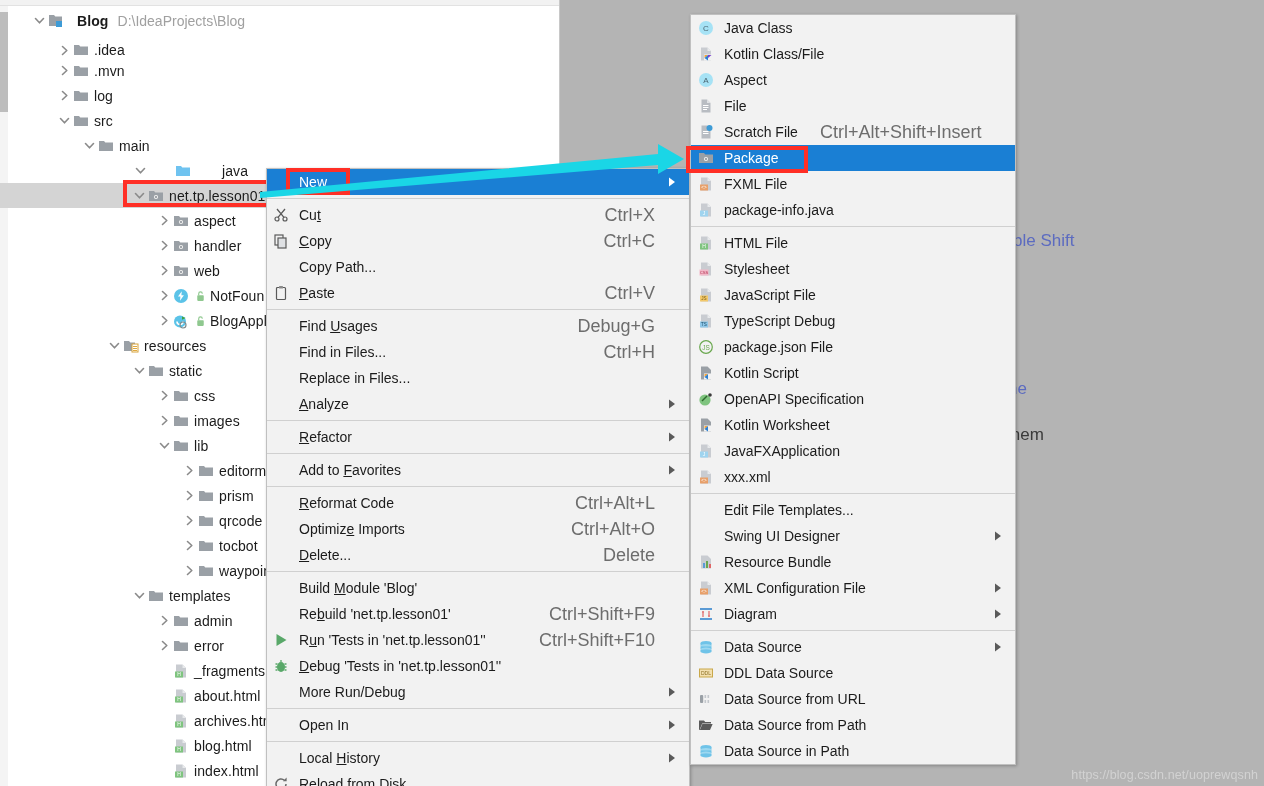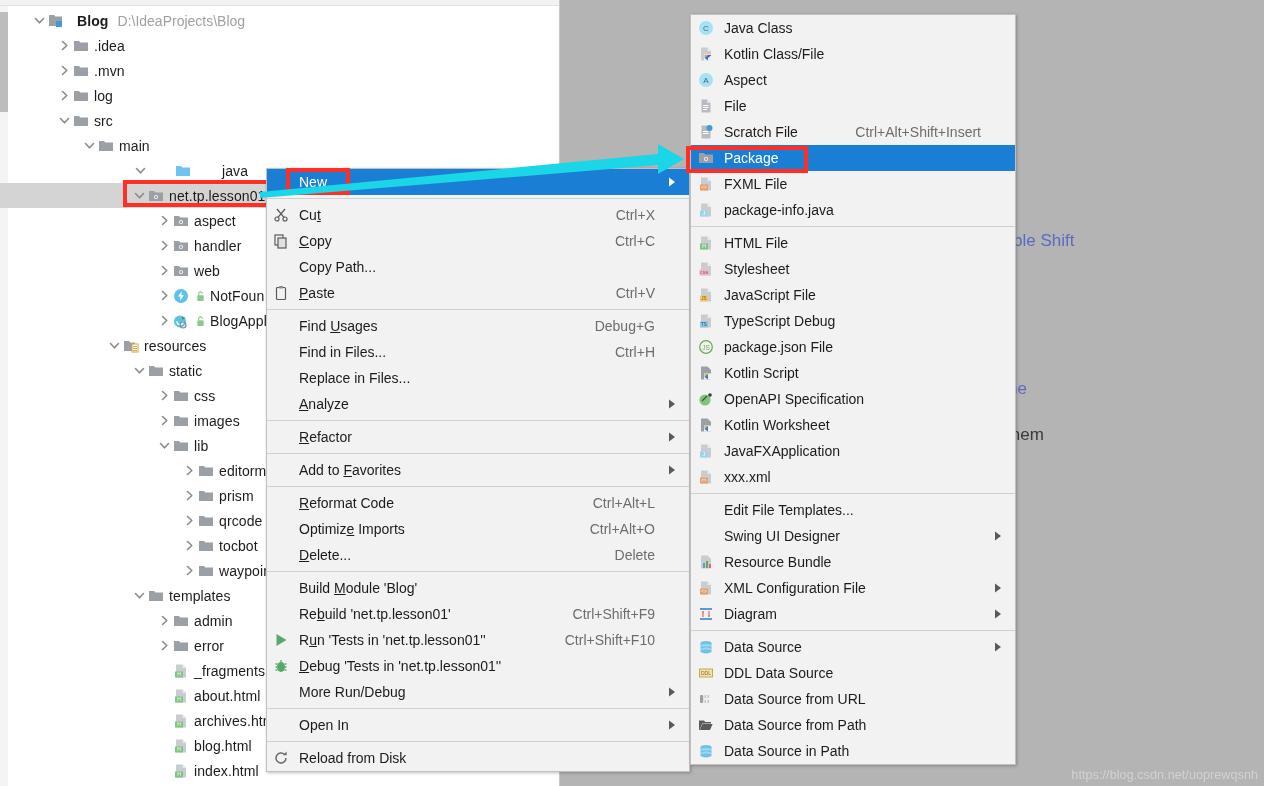--- a/index.html
+++ b/index.html
@@ -92,21 +92,21 @@
     padding-left: 4px; padding-right: 12px;
     font-size: 14px; color: #1b1b1b;
     white-space: nowrap;
   }
   .mi.sel { background: #1a7fd4; color: #ffffff; }
   .mi-icon {
     width: 20px; flex: 0 0 20px; height: 18px; margin-right: 8px;
     display: inline-flex; align-items: center; justify-content: center;
   }
   .mi-label { flex: 1 1 auto; }
-  .mi-accel { color: #6d6d6d; font-size: 14px; margin-left: 22px; }
+  .mi-accel { color: #6d6d6d; font-size: 18px; margin-left: 22px; }
   .mi-arrow {
     margin-left: 12px; width: 10px; flex:0 0 10px;
     display:inline-flex; align-items:center; justify-content:center;
   }
   .sep { height: 1px; background: #d0d0d0; margin: 3px 0; }
   u { text-decoration: underline; }
 
   
   .sub-menu {
     position: absolute; left: 690px; top: 14px; width: 326px;
@@ -147,21 +147,21 @@
           </span>
           <span class="node-icon">
             <svg width="16" height="16" viewBox="0 0 16 16">
               <path d="M1 2h5l1.3 1.6H14V13H1z" fill="#9aa0a6"></path>
               <rect x="8" y="8" width="6" height="6" fill="#3d9bd6"></rect>
             </svg>
           </span>
           <span class="node-label bold">Blog</span>
           <span class="node-path">D:\IdeaProjects\Blog</span>
         </div>
-        <div class="tree-row" style="top: 33px;">
+        <div class="tree-row" style="top: 33px; align-items: flex-end;">
           <span style="display:inline-block;width:47px"></span>
           <span class="twisty">
             <svg width="11" height="11" viewBox="0 0 11 11">
               <path d="M3.5 1.5L7.8 5.5 3.5 9.5" fill="none" stroke="#8a8a8a" stroke-width="1.6" stroke-linecap="round" stroke-linejoin="round"></path>
             </svg>
           </span>
           <span class="node-icon">
             <svg width="16" height="16" viewBox="0 0 16 16">
               <path d="M1 3h5l1.3 1.6H15V13H1z" fill="#9aa0a6"></path>
             </svg>
@@ -763,20 +763,29 @@
       <div class="mi">
         <span class="mi-icon"></span>
         <span class="mi-label">Open In</span>
         <span class="mi-arrow">
           <svg width="8" height="10" viewBox="0 0 8 10">
             <path d="M1 0.5l6 4.5-6 4.5z" fill="#5a5a5a"></path>
           </svg>
         </span>
       </div>
       <div class="sep"></div>
+      <div class="mi">
+        <span class="mi-icon"></span>
+        <span class="mi-label">Local <u>H</u>istory</span>
+        <span class="mi-arrow">
+          <svg width="8" height="10" viewBox="0 0 8 10">
+            <path d="M1 0.5l6 4.5-6 4.5z" fill="#5a5a5a"></path>
+          </svg>
+        </span>
+      </div>
       <div class="mi">
         <span class="mi-icon">
           <svg width="16" height="16" viewBox="0 0 16 16">
             <path d="M13 8a5 5 0 11-1.6-3.7" fill="none" stroke="#6a6a6a" stroke-width="1.5"></path>
             <path d="M13.6 1.6v3.6h-3.6z" fill="#6a6a6a"></path>
           </svg>
         </span>
         <span class="mi-label">Reload from Disk</span>
         <span class="mi-arrow"></span>
       </div>

